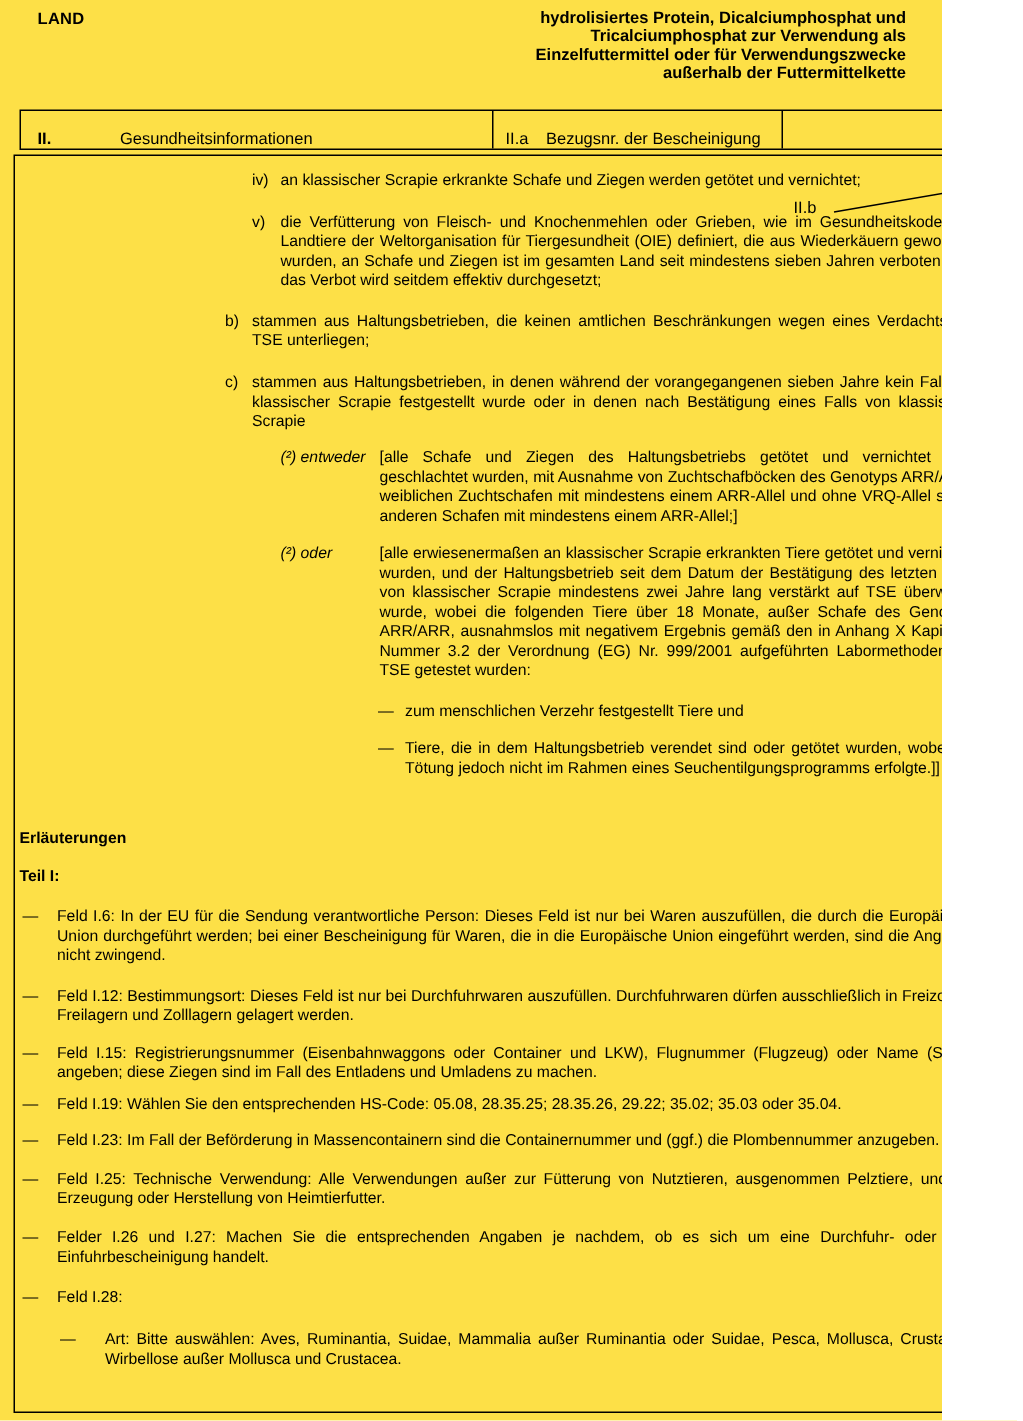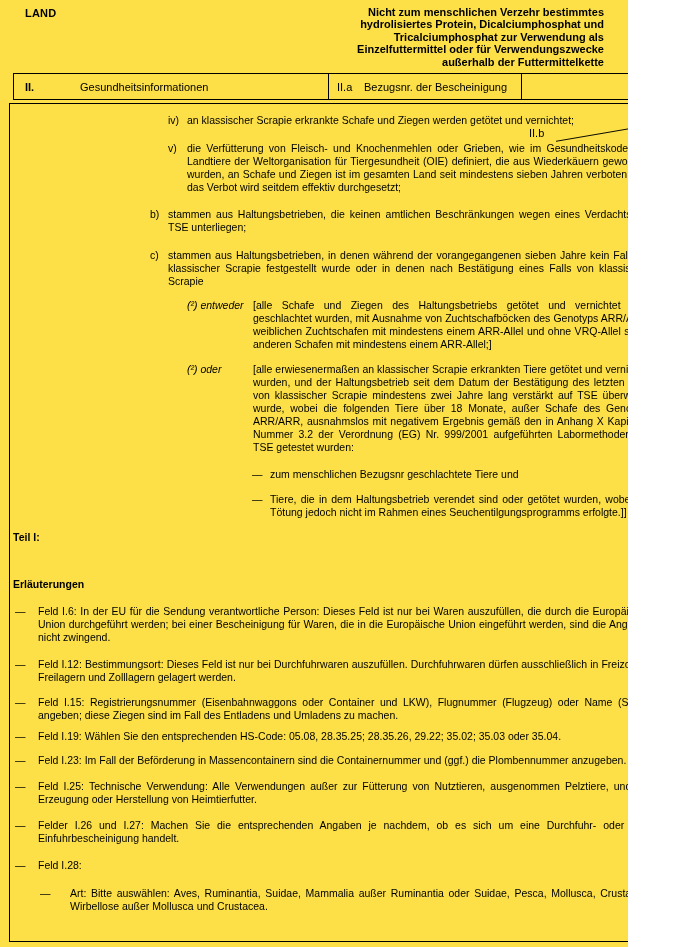--- a/index.html
+++ b/index.html
@@ -13,21 +13,21 @@
     font-size:11px; font-weight:bold; letter-spacing:0.2px;
   }
   .doc-title {
     position:absolute; top:6px; right:24px; width:360px;
     text-align:right; font-weight:bold; font-size:11px; line-height:12.4px;
   }
   .hdr-row {
     position:absolute; top:73px; left:13px; width:654px; height:27px;
     border:1.5px solid #000; display:flex; font-size:11px;
   }
-  .hc { display:flex; align-items:center; height:100%; }
+  .hc { display:flex; align-items:flex-end; height:100%; }
   .c1 { width:315px; border-right:1.4px solid #000; padding-left:11px; }
   .c1 .num { font-weight:bold; width:55px; }
   .c1 .ttl { font-weight:normal; }
   .c2 { width:193px; border-right:1.4px solid #000; padding-left:8px; }
   .c2 .lbl { width:27px; }
   .c3 { flex:1; position:relative; padding-left:7px;margin-top:46px; }
   .c3 .diag { position:absolute; left:0; top:0; width:100%; height:100%; }
   .body-box {
     position:absolute; top:103px; left:9px; width:654px; height:839px;
     border:1.5px solid #000; font-size:10.5px; line-height:13px;
@@ -50,21 +50,20 @@
   .subnote .tx { padding-left:60px; }
 </style>
 </head>
 <body>
 
 <div class="page">
 
   <div class="land">LAND</div>
 
   <div class="doc-title">
-    <div>Nicht zum menschlichen Verzehr bestimmtes</div>
     <div>hydrolisiertes Protein, Dicalciumphosphat und</div>
     <div>Tricalciumphosphat zur Verwendung als</div>
     <div>Einzelfuttermittel oder für Verwendungszwecke</div>
     <div>außerhalb der Futtermittelkette</div>
   </div>
 
   <div class="hdr-row">
     <div class="hc c1">
       <span class="num">II.</span>
       <span class="ttl">Gesundheitsinformationen</span>
@@ -108,31 +107,31 @@
       <div class="tx">[alle Schafe und Ziegen des Haltungsbetriebs getötet und vernichtet oder geschlachtet wurden, mit Ausnahme von Zuchtschafböcken des Genotyps ARR/ARR, weiblichen Zuchtschafen mit mindestens einem ARR-Allel und ohne VRQ-Allel sowie anderen Schafen mit mindestens einem ARR-Allel;]</div>
     </div>
 
     <div class="para clause" style="margin-top:12px">
       <span class="mk">(²) oder</span>
       <div class="tx">[alle erwiesenermaßen an klassischer Scrapie erkrankten Tiere getötet und vernichtet wurden, und der Haltungsbetrieb seit dem Datum der Bestätigung des letzten Falls von klassischer Scrapie mindestens zwei Jahre lang verstärkt auf TSE überwacht wurde, wobei die folgenden Tiere über 18 Monate, außer Schafe des Genotyps ARR/ARR, ausnahmslos mit negativem Ergebnis gemäß den in Anhang X Kapitel C Nummer 3.2 der Verordnung (EG) Nr. 999/2001 aufgeführten Labormethoden auf TSE getestet wurden:</div>
     </div>
 
     <div class="para tse" style="margin-top:14px">
       <span class="mk">—</span>
-      <div class="tx">zum menschlichen Bezugsnr geschlachtete Tiere und</div>
+      <div class="tx">zum menschlichen Verzehr festgestellt Tiere und</div>
     </div>
 
     <div class="para tse" style="margin-top:12px">
       <span class="mk">—</span>
       <div class="tx">Tiere, die in dem Haltungsbetrieb verendet sind oder getötet wurden, wobei die Tötung jedoch nicht im Rahmen eines Seuchentilgungsprogramms erfolgte.]]</div>
     </div>
 
+    <div class="para heading" style="margin-top:34px">Erläuterungen</div>
+
     <div class="para heading" style="margin-top:12px">Teil I:</div>
-
-    <div class="para heading" style="margin-top:34px">Erläuterungen</div>
 
     <div class="para note" style="margin-top:14px">
       <span class="mk">—</span>
       <div class="tx">Feld I.6: In der EU für die Sendung verantwortliche Person: Dieses Feld ist nur bei Waren auszufüllen, die durch die Europäische Union durchgeführt werden; bei einer Bescheinigung für Waren, die in die Europäische Union eingeführt werden, sind die Angaben nicht zwingend.</div>
     </div>
 
     <div class="para note" style="margin-top:14px">
       <span class="mk">—</span>
       <div class="tx">Feld I.12: Bestimmungsort: Dieses Feld ist nur bei Durchfuhrwaren auszufüllen. Durchfuhrwaren dürfen ausschließlich in Freizonen, Freilagern und Zolllagern gelagert werden.</div>
     </div>

